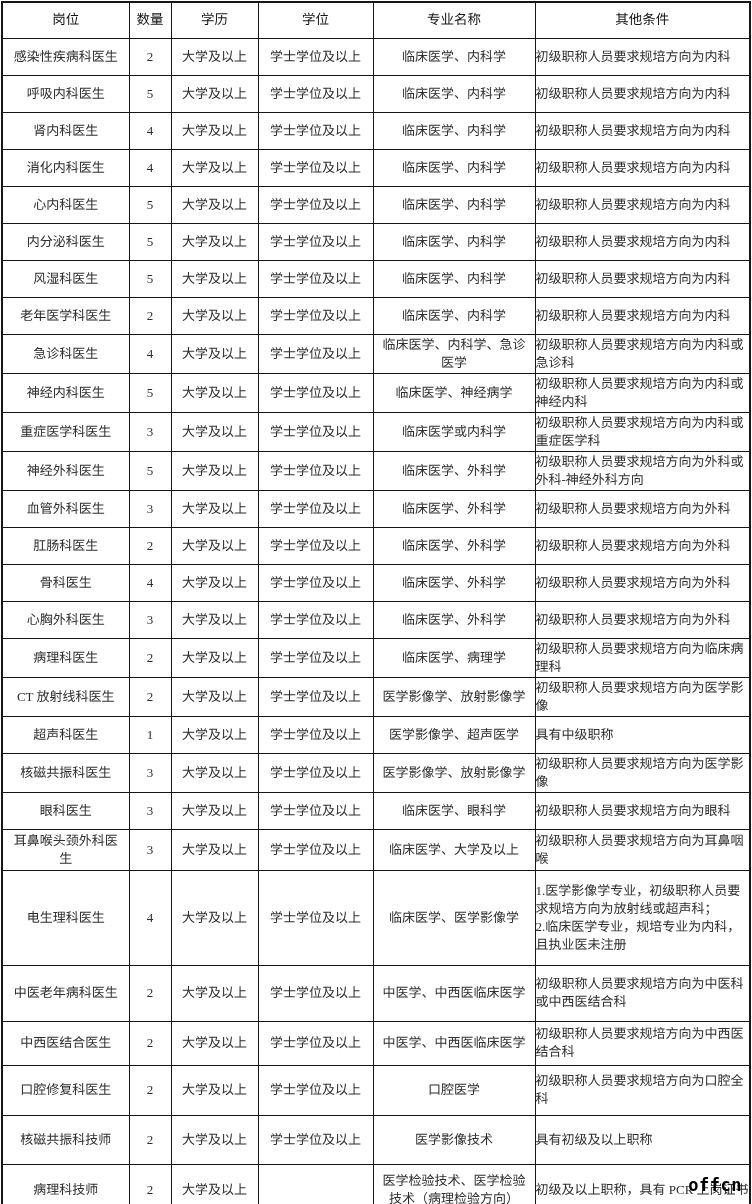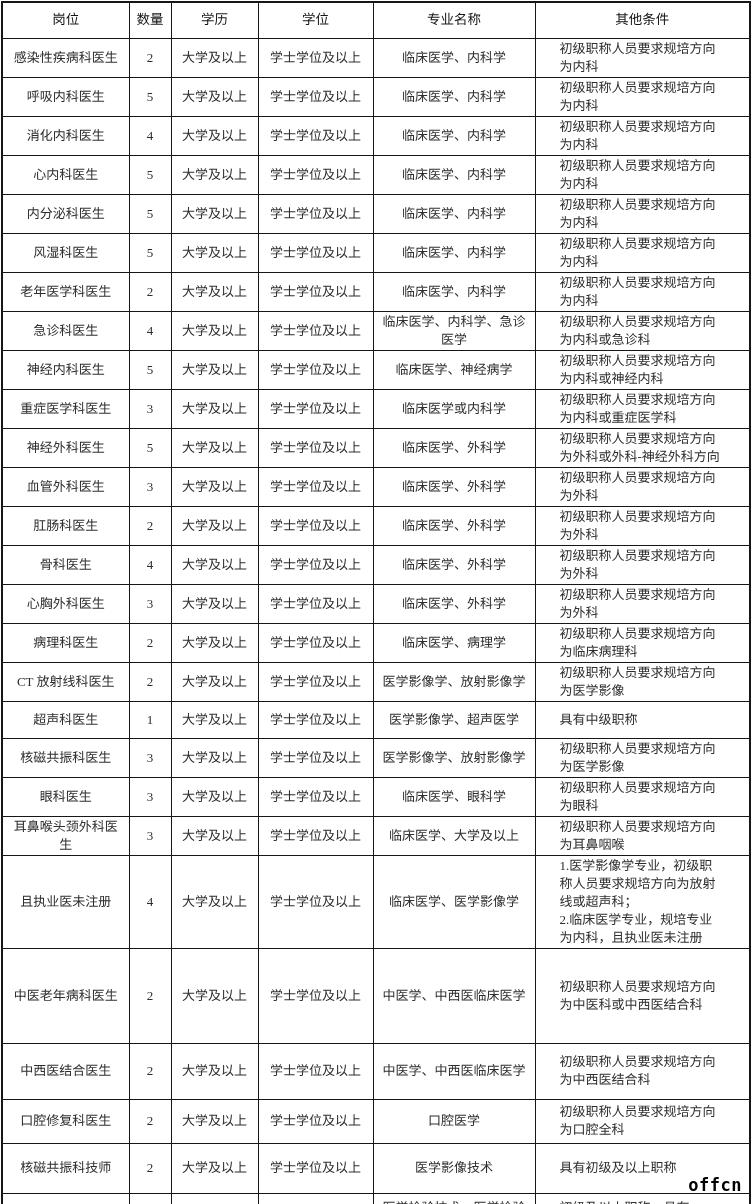--- a/index.html
+++ b/index.html
@@ -43,21 +43,21 @@
   tbody tr:nth-child(22) { height: 41px; }
   tbody tr:nth-child(23) { height: 95px; }
   tbody tr:nth-child(24) { height: 56px; }
   tbody tr:nth-child(25) { height: 44px; }
   tbody tr:nth-child(26) { height: 50px; }
   tbody tr:nth-child(27) { height: 49px; }
   tbody tr:nth-child(28) { height: 52px; }
   td.pos { padding: 1px 10px; }
   td.cond {
     text-align: left;
-    padding: 1px 24px;
+    padding: 1px 0;
     white-space: pre-line;
   }
   td.cond.centered { text-align: left; }
   .watermark {
     position: absolute;
     right: 10px;
     bottom: 9px;
     font-family: "DejaVu Sans Mono", monospace;
     font-weight: bold;
     font-size: 17px;
@@ -99,20 +99,28 @@
         </tr>
         <tr>
           <td class="pos">呼吸内科医生</td>
           <td>5</td>
           <td>大学及以上</td>
           <td>学士学位及以上</td>
           <td>临床医学、内科学</td>
           <td class="cond">初级职称人员要求规培方向为内科</td>
         </tr>
         <tr>
+          <td class="pos">肾内科医生</td>
+          <td>4</td>
+          <td>大学及以上</td>
+          <td>学士学位及以上</td>
+          <td>临床医学、内科学</td>
+          <td class="cond">初级职称人员要求规培方向为内科</td>
+        </tr>
+        <tr>
           <td class="pos">消化内科医生</td>
           <td>4</td>
           <td>大学及以上</td>
           <td>学士学位及以上</td>
           <td>临床医学、内科学</td>
           <td class="cond">初级职称人员要求规培方向为内科</td>
         </tr>
         <tr>
           <td class="pos">心内科医生</td>
           <td>5</td>
@@ -251,21 +259,21 @@
         </tr>
         <tr>
           <td class="pos">耳鼻喉头颈外科医生</td>
           <td>3</td>
           <td>大学及以上</td>
           <td>学士学位及以上</td>
           <td>临床医学、大学及以上</td>
           <td class="cond">初级职称人员要求规培方向为耳鼻咽喉</td>
         </tr>
         <tr>
-          <td class="pos">且执业医未注册</td>
+          <td class="pos">电生理科医生</td>
           <td>4</td>
           <td>大学及以上</td>
           <td>学士学位及以上</td>
           <td>临床医学、医学影像学</td>
           <td class="cond">1.医学影像学专业，初级职称人员要求规培方向为放射线或超声科；
 2.临床医学专业，规培专业为内科，且执业医未注册</td>
         </tr>
         <tr>
           <td class="pos">中医老年病科医生</td>
           <td>2</td>

